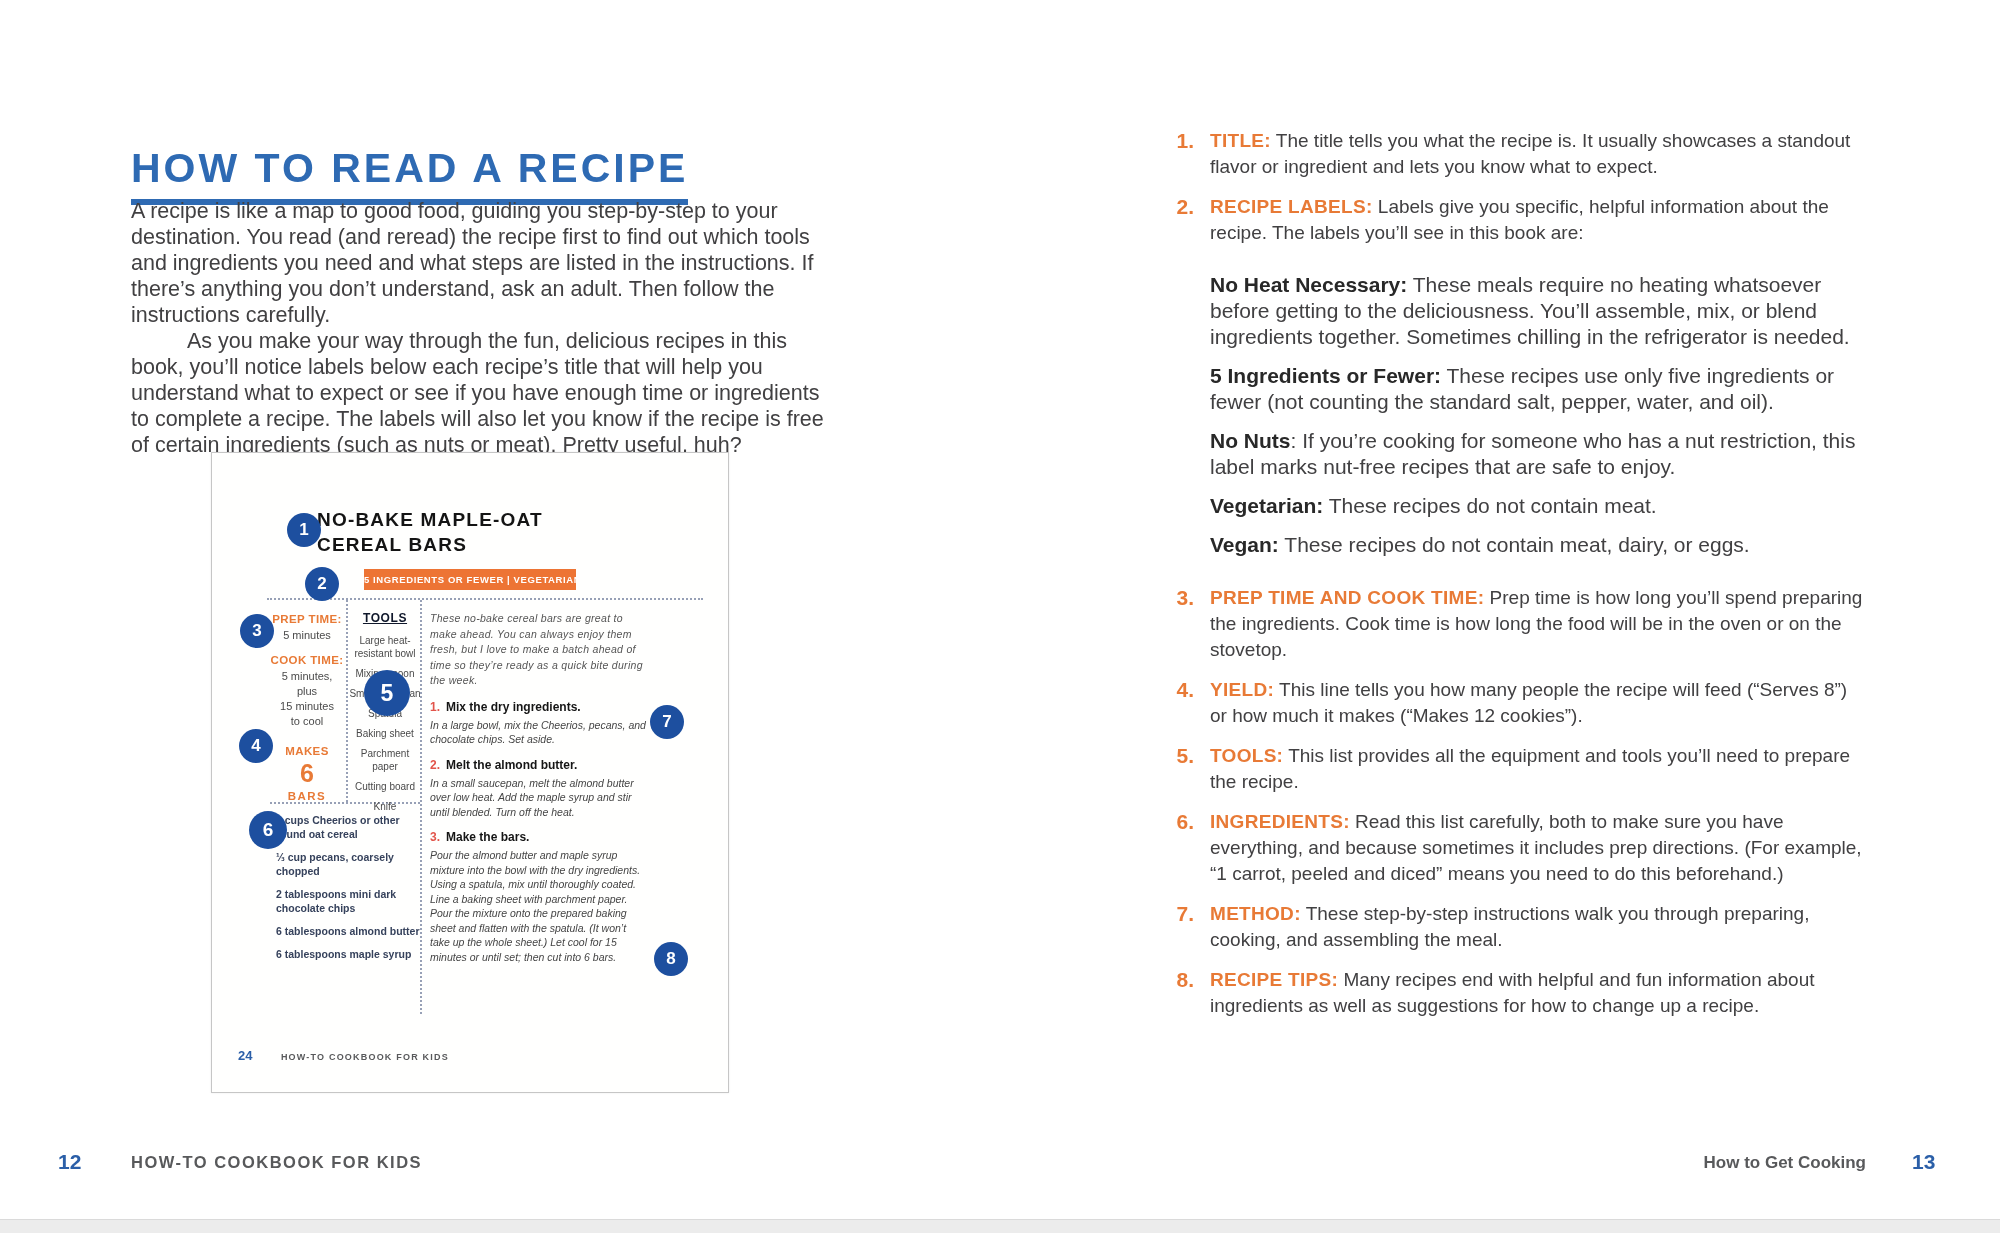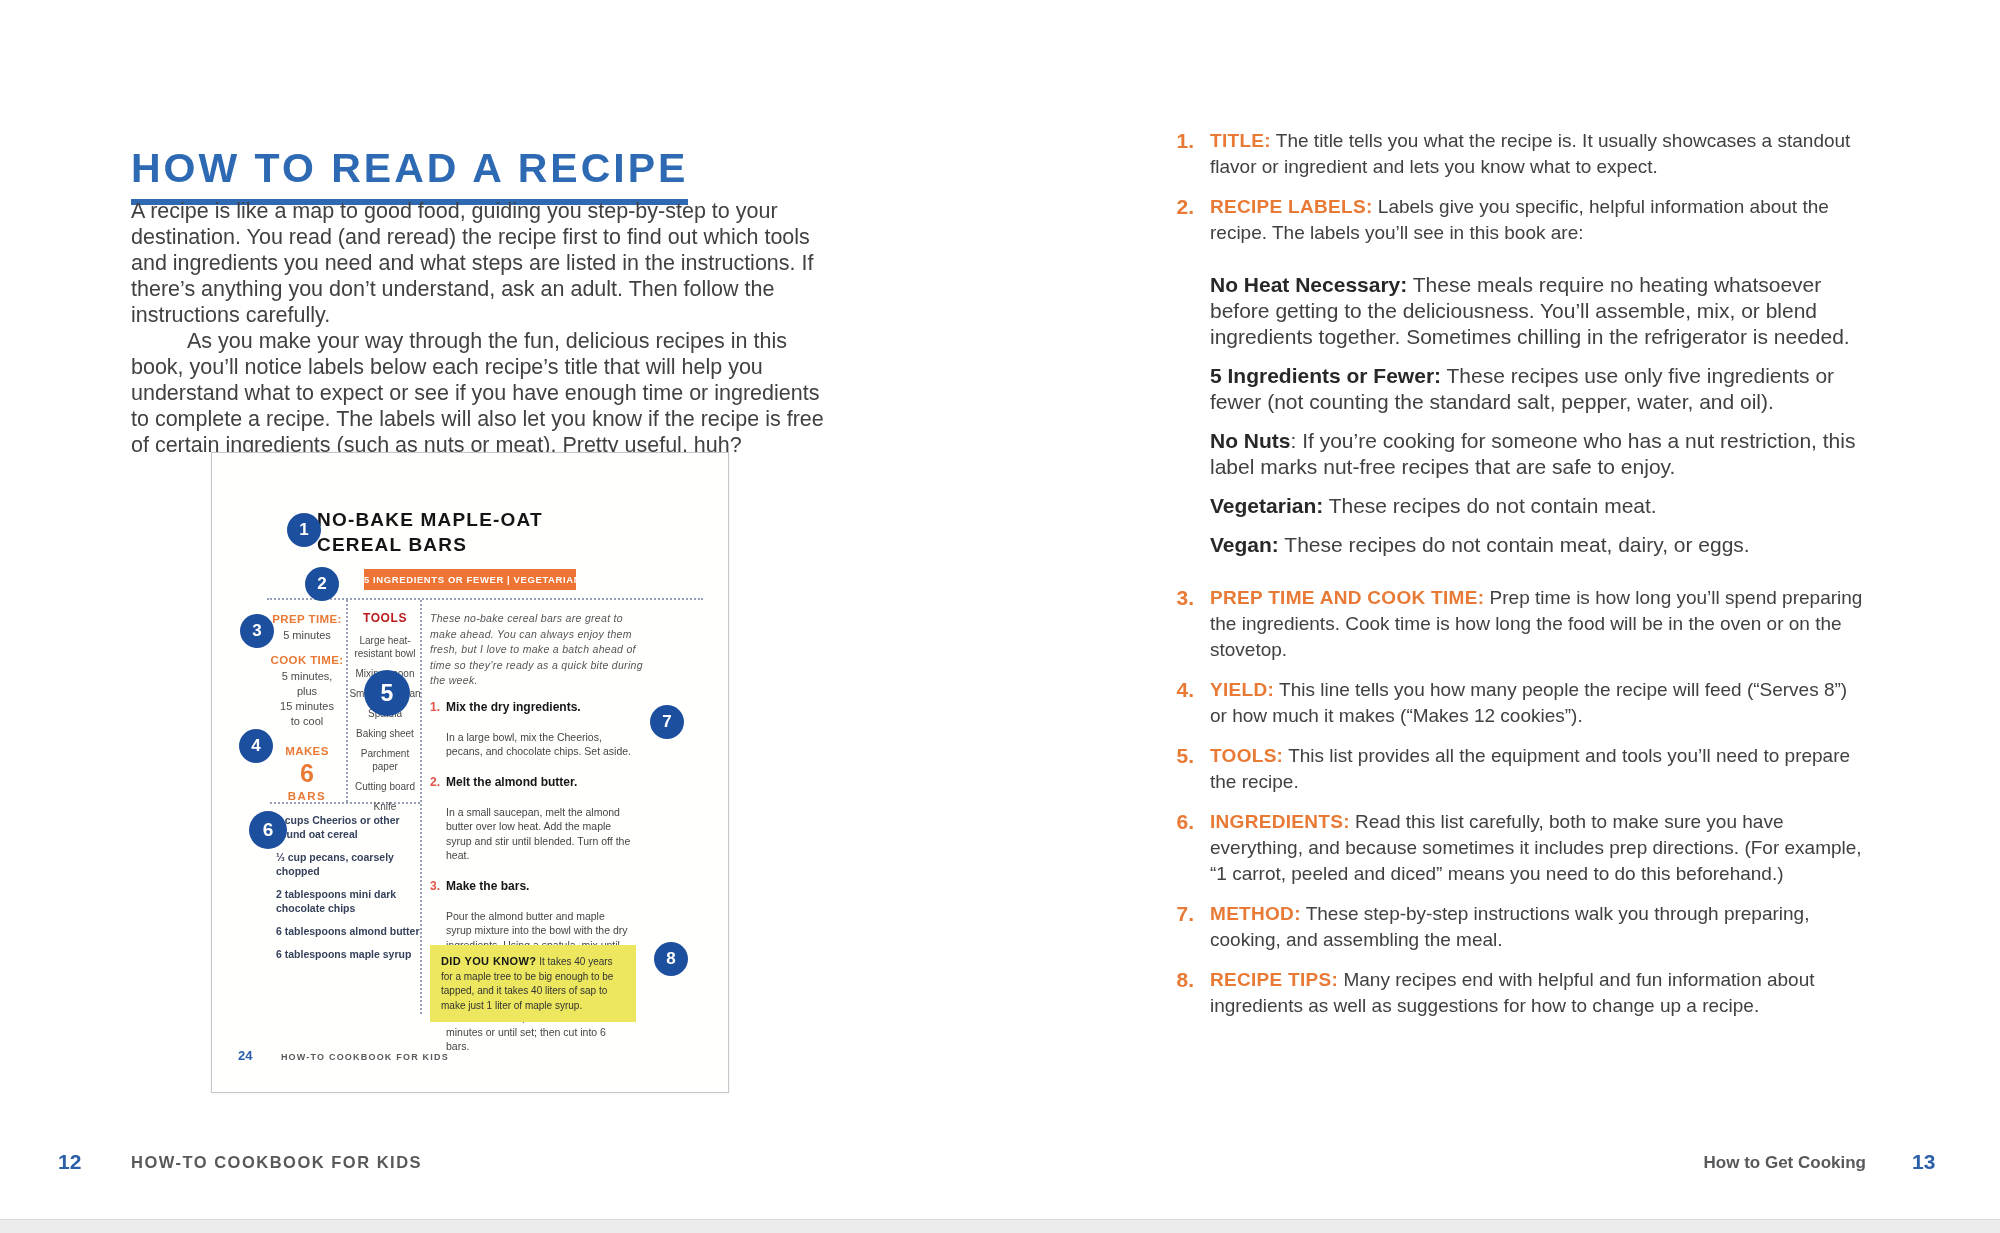--- a/index.html
+++ b/index.html
@@ -33,29 +33,29 @@
   .dv2{position:absolute;left:208px;top:147px;height:414px;border-left:2px dotted #97a0b6;}
 
   .times{position:absolute;left:50px;top:160px;width:90px;text-align:center;}
   .m-label{color:#e87a36;font-weight:bold;font-size:11.5px;letter-spacing:.4px;margin:0;}
   .m-val{font-size:11px;line-height:15px;color:#4a4a4a;margin:3px 0 11px;white-space:pre-line;}
   .makes{margin-top:16px;}
   .makes-num{font-size:25px;color:#e87a36;font-weight:bold;margin:2px 0;}
   .makes-unit{color:#e87a36;font-weight:bold;font-size:11.5px;letter-spacing:1.5px;}
 
   .tools{position:absolute;left:137px;top:158px;width:72px;text-align:center;}
-  .tools h4{margin:0 0 9px;font-size:12px;letter-spacing:.6px;color:#b91c1c;}
+  .tools h4{margin:0 0 9px;font-size:12px;letter-spacing:.6px;color:#0f172a;text-decoration:underline;}
   .tool{font-size:10px;line-height:13px;color:#4a4a4a;margin-bottom:7px;}
 
   .method{position:absolute;left:218px;top:158px;width:218px;}
   .m-intro{font-style:italic;font-size:10.5px;line-height:15.5px;letter-spacing:.3px;
     color:#555;margin:0 0 4px;}
   .step-h{font-size:12px;font-weight:bold;color:#151515;margin:11px 0 4px;}
   .step-h .sn{color:#e2544a;margin-right:6px;}
-  .step-p{font-size:10.5px;line-height:14.5px;color:#454545;margin:16px;}
+  .step-p{font-size:10.5px;line-height:14.5px;color:#454545;margin:0;font-style:italic;}
 
   .ingredients{position:absolute;left:64px;top:360px;width:146px;}
   .ing{font-size:10.5px;line-height:14px;font-weight:bold;color:#36425c;margin-bottom:9px;}
 
   .tip{position:absolute;left:218px;top:492px;width:206px;box-sizing:border-box;
     background:#ece75f;padding:9px 11px;font-size:10px;line-height:14.5px;color:#333;}
   .tip b{font-size:11px;letter-spacing:.4px;color:#151515;}
 
   .c-footer{position:absolute;left:26px;top:593px;white-space:nowrap;}
   .c-fnum{font-size:13px;font-weight:bold;color:#2b5fa8;}
@@ -153,21 +153,20 @@
   </div>
 
   <div class="ingredients">
     <div class="ing">2 cups Cheerios or other round oat cereal</div>
     <div class="ing">⅓ cup pecans, coarsely chopped</div>
     <div class="ing">2 tablespoons mini dark chocolate chips</div>
     <div class="ing">6 tablespoons almond butter</div>
     <div class="ing">6 tablespoons maple syrup</div>
   </div>
 
-  <div class="tip"><b>DID YOU KNOW?</b><span> It takes 40 years for a maple tree to be big enough to be tapped, and it takes 40 liters of sap to make just 1 liter of maple syrup.</span></div>
 
   <div class="c-footer">
     <span class="c-fnum">24</span>
     <span class="c-fbook">HOW-TO COOKBOOK FOR KIDS</span>
   </div>
 
   <div class="co" style="left:75px;top:60px;">1</div>
   <div class="co" style="left:93px;top:114px;">2</div>
   <div class="co" style="left:28px;top:161px;">3</div>
   <div class="co" style="left:27px;top:276px;">4</div>

